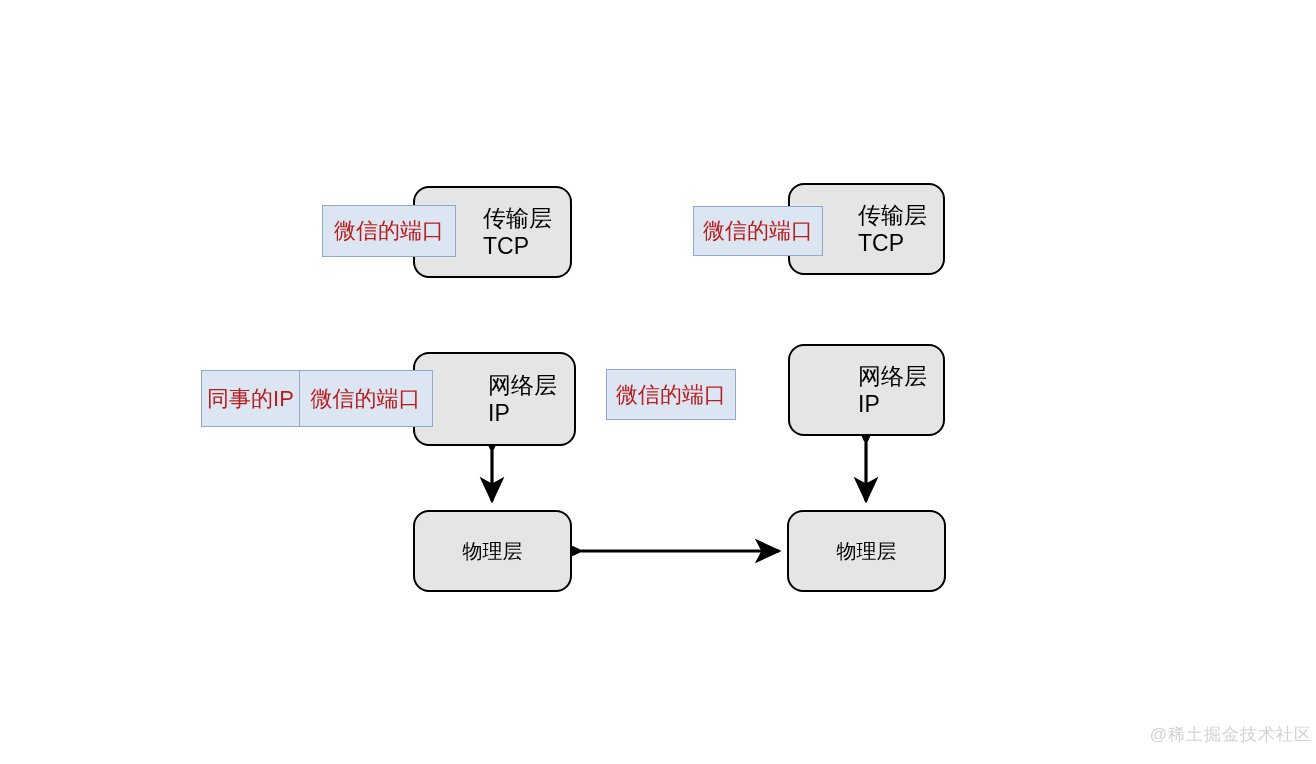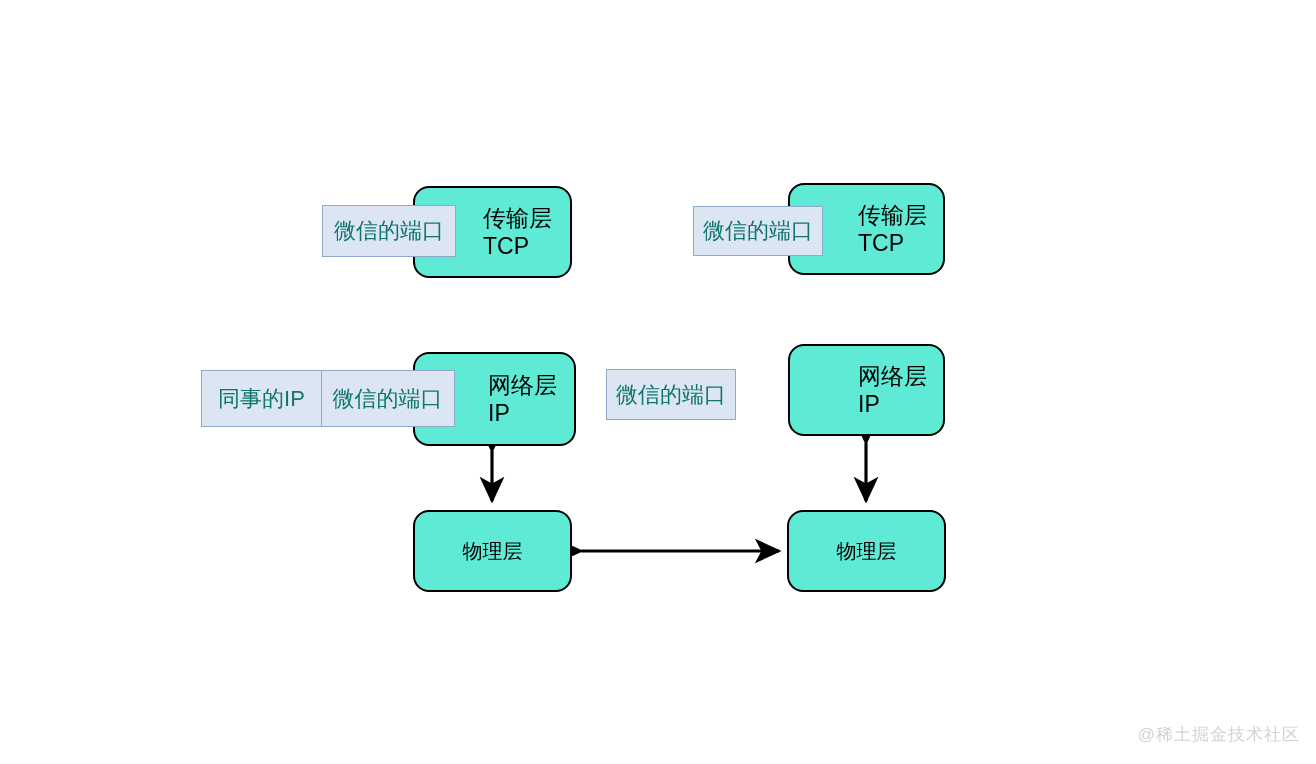--- a/index.html
+++ b/index.html
@@ -21,21 +21,21 @@
     left: 0;
     top: 0;
     width: 1316px;
     height: 764px;
   }
 
   
   .layer-box {
     position: absolute;
     box-sizing: border-box;
-    background: #5eead4;
+    background: #e5e5e5;
     border: 2.5px solid #000000;
     border-radius: 16px;
     display: flex;
     flex-direction: column;
     align-items: center;
     justify-content: center;
     line-height: 1.22;
     font-size: 23px;
     white-space: nowrap;
     z-index: 2;
@@ -67,52 +67,52 @@
   }
   .blue-cell {
     box-sizing: border-box;
     background: #dce6f2;
     border: 1.5px solid #8ea9c9;
     display: flex;
     align-items: center;
     justify-content: center;
     font-size: 22px;
     white-space: nowrap;
-    color: #0f766e;
+    color: #b91c1c;
     padding: 0 22px;
   }
   .blue-cell + .blue-cell { margin-left: -1.5px; }
 
   #strip-transport-left  { left: 322px; top: 205px; height: 52px; }
   #strip-transport-left  .c-port { width: 134px; }
 
   #strip-transport-right { left: 693px; top: 206px; height: 50px; }
   #strip-transport-right .c-port { width: 130px; }
 
   #strip-network-left    { left: 201px; top: 370px; height: 57px; }
-  #strip-network-left    .c-ip   { width: 121px; }
+  #strip-network-left    .c-ip   { width: 99px; }
   #strip-network-left    .c-port { width: 134px; }
 
   #strip-network-right   { left: 606px; top: 369px; height: 51px; }
   #strip-network-right   .c-ip   { width: 83px; }
   #strip-network-right   .c-port { width: 130px; }
 
   
   #arrows {
     position: absolute;
     left: 0; top: 0;
     width: 1316px; height: 764px;
     z-index: 1;
     pointer-events: none;
   }
 
   
   #watermark {
     position: absolute;
-    right: 16px;
+    right: 4px;
     bottom: 18px;
     font-size: 17px;
     color: #d2d2d2;
     letter-spacing: 1px;
     white-space: nowrap;
     z-index: 4;
   }
 </style>
 </head>
 <body>

